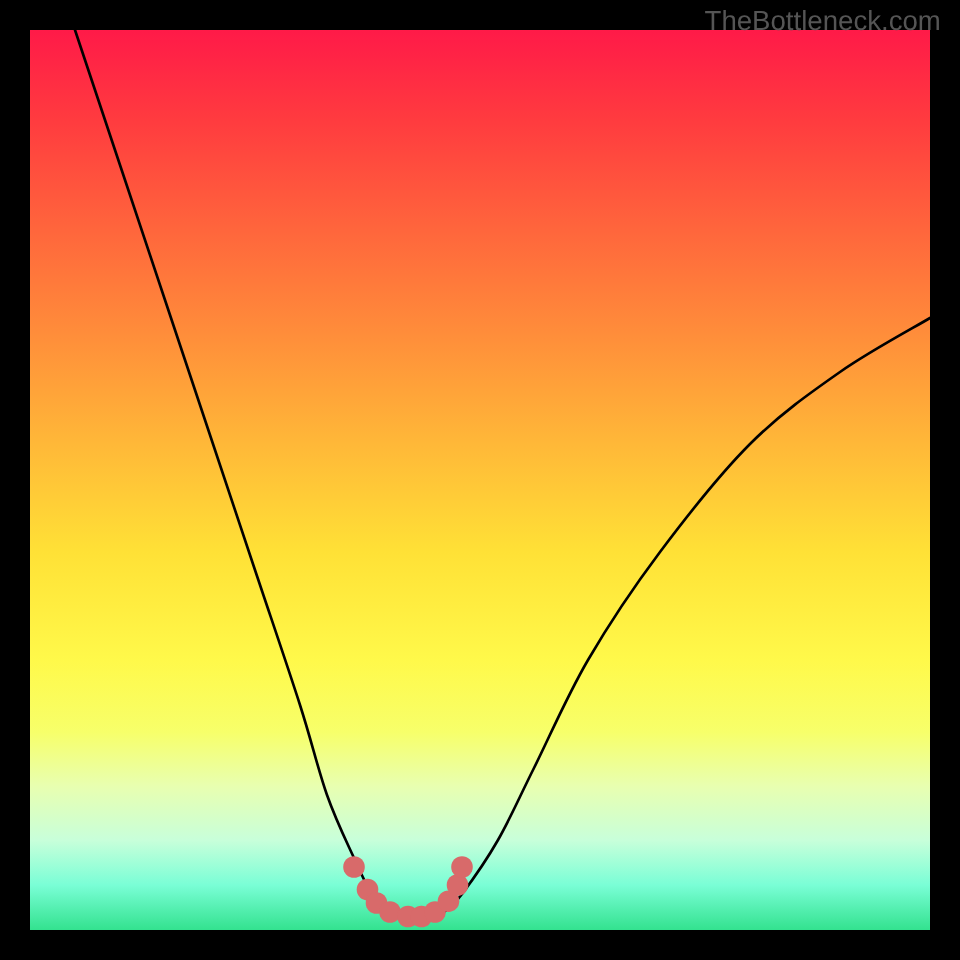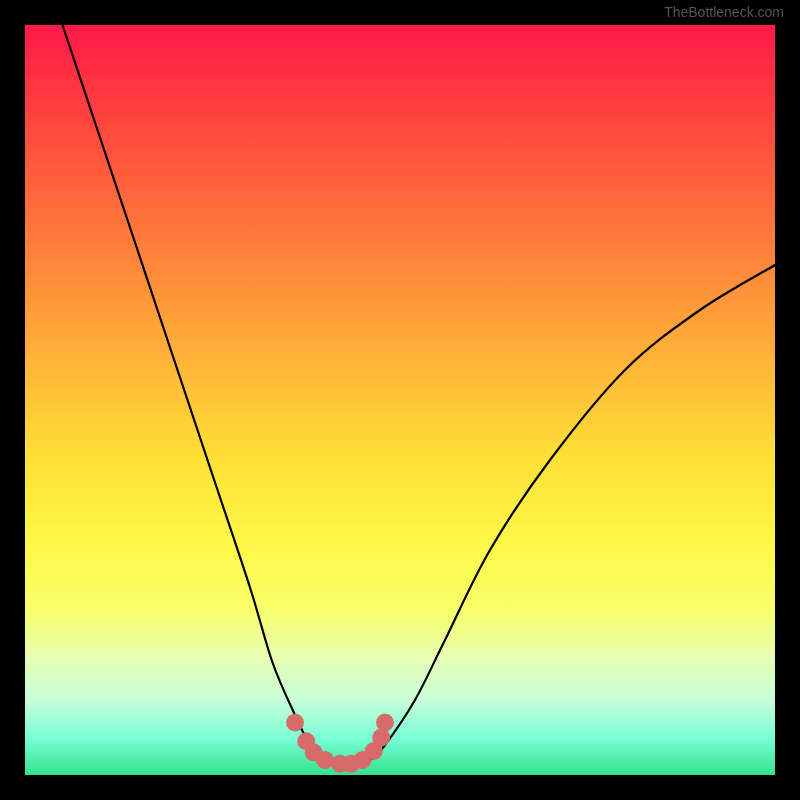--- a/index.html
+++ b/index.html
@@ -15,21 +15,21 @@
     position: relative;
     width: 800px;
     height: 800px;
     background: #000;
   }
   .watermark {
     position: absolute;
     top: 4px;
     right: 16px;
     color: #555;
-    font-size: 14px;
+    font-size: 23px;
     font-weight: 500;
     z-index: 50;
   }
   .plot-area {
     position: absolute;
     left: 25px;
     top: 25px;
     width: 750px;
     height: 750px;
     background: linear-gradient(to bottom,

